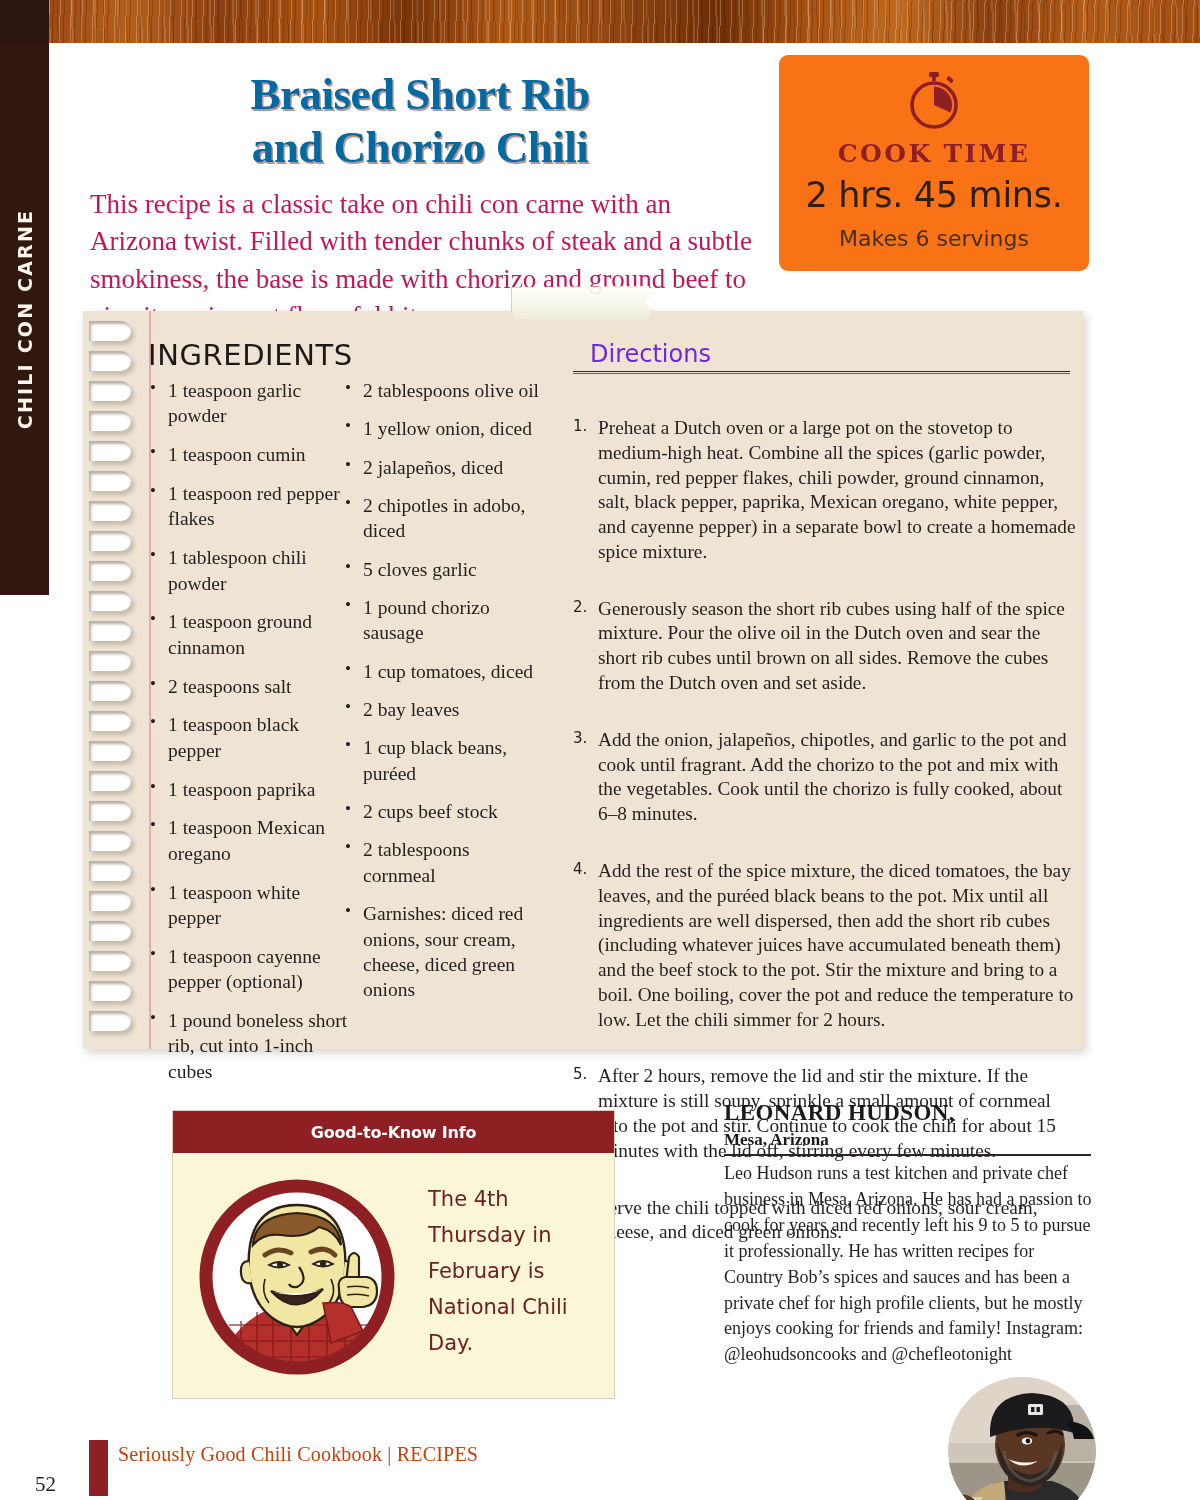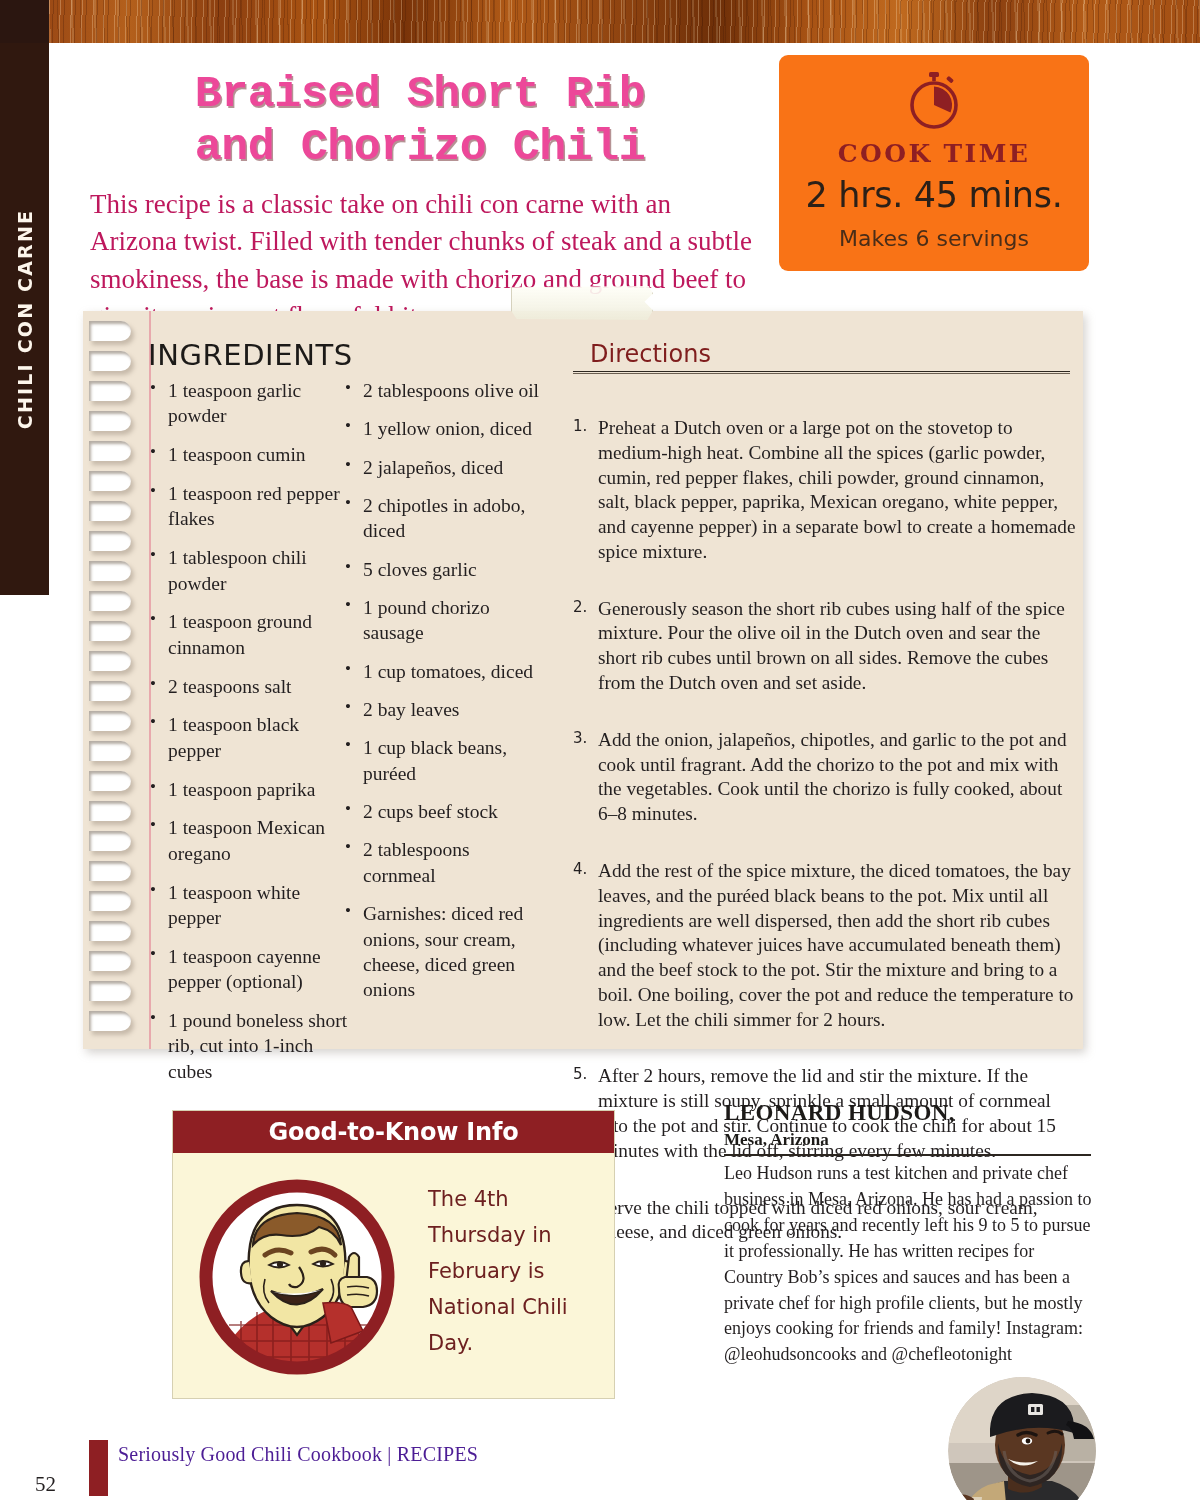--- a/index.html
+++ b/index.html
@@ -56,22 +56,22 @@
     font-family: "DejaVu Sans", sans-serif;
     font-weight: bold;
     font-size: 19px;
     letter-spacing: 2.2px;
   }
 
   
   .recipe-title {
     position: absolute;
     left: 90px; top: 68px; width: 660px;
-    color: #ec4899;
-    font-family: Liberation Mono, monospace;
+    color: #0369a1;
+    font-family: Liberation Serif, serif;
     font-weight: bold;
     font-size: 45px;
     line-height: 1.18;
     letter-spacing: -0.5px;
     text-align: center;
     text-shadow: 1.5px 1.5px 0 rgba(90,14,17,.45);
   }
   .recipe-intro {
     position: absolute;
     left: 90px; top: 186px; width: 665px;
@@ -155,21 +155,21 @@
   
   .ingredients-heading {
     position: absolute; left: 148px; top: 338px;
     color: #1c1a18;
     font-family: "DejaVu Sans", sans-serif;
     font-size: 29px;
     letter-spacing: 0.6px;
   }
   .directions-heading {
     position: absolute; left: 590px; top: 340px;
-    color: #7f1d1d;
+    color: #6d28d9;
     font-family: "DejaVu Sans", sans-serif;
     font-size: 24px;
   }
   .directions-rule {
     position: absolute;
     left: 573px; top: 371px; width: 497px; height: 0;
     border-top: 1.6px solid #2c2620;
     border-bottom: 1px solid #6b5f52;
     box-sizing: content-box;
     padding-top: 1px;
@@ -228,21 +228,21 @@
     left: 172px; top: 1110px; width: 441px; height: 287px;
     background: #fbf6d8;
     border: 1px solid #d6d0b2;
   }
   .gtk-header {
     height: 42px;
     background: #8e1f23;
     color: #ffffff;
     font-family: "DejaVu Sans", sans-serif;
     font-weight: bold;
-    font-size: 24px;
+    font-size: 16px;
     display: flex; align-items: center; justify-content: center;
     letter-spacing: -0.2px;
   }
   .gtk-body { position: relative; height: 245px; }
   .gtk-avatar { position: absolute; left: 22px; top: 22px; }
   .gtk-text {
     position: absolute; left: 255px; top: 28px; width: 175px;
     color: #6d2020;
     font-family: "DejaVu Sans", sans-serif;
     font-size: 21px;
@@ -289,21 +289,21 @@
   .page-number {
     position: absolute; left: 35px; top: 1443px;
     color: #231f20; font-size: 21px; margin-top: 29px;
   }
   .footer-bar {
     position: absolute; left: 89px; top: 1440px;
     width: 19px; height: 56px; background: #8e1f23;
   }
   .footer-text {
     position: absolute; left: 118px; top: 1443px;
-    color: #4c1d95; font-size: 20px; letter-spacing: .2px;
+    color: #c2410c; font-size: 20px; letter-spacing: .2px;
   }
 </style>
 </head>
 <body>
 
 <div class="wood-dark-left"></div>
 <div class="wood-band"></div>
 
 <div class="chapter-tab">
   <div class="chapter-tab-label">CHILI CON CARNE</div>

